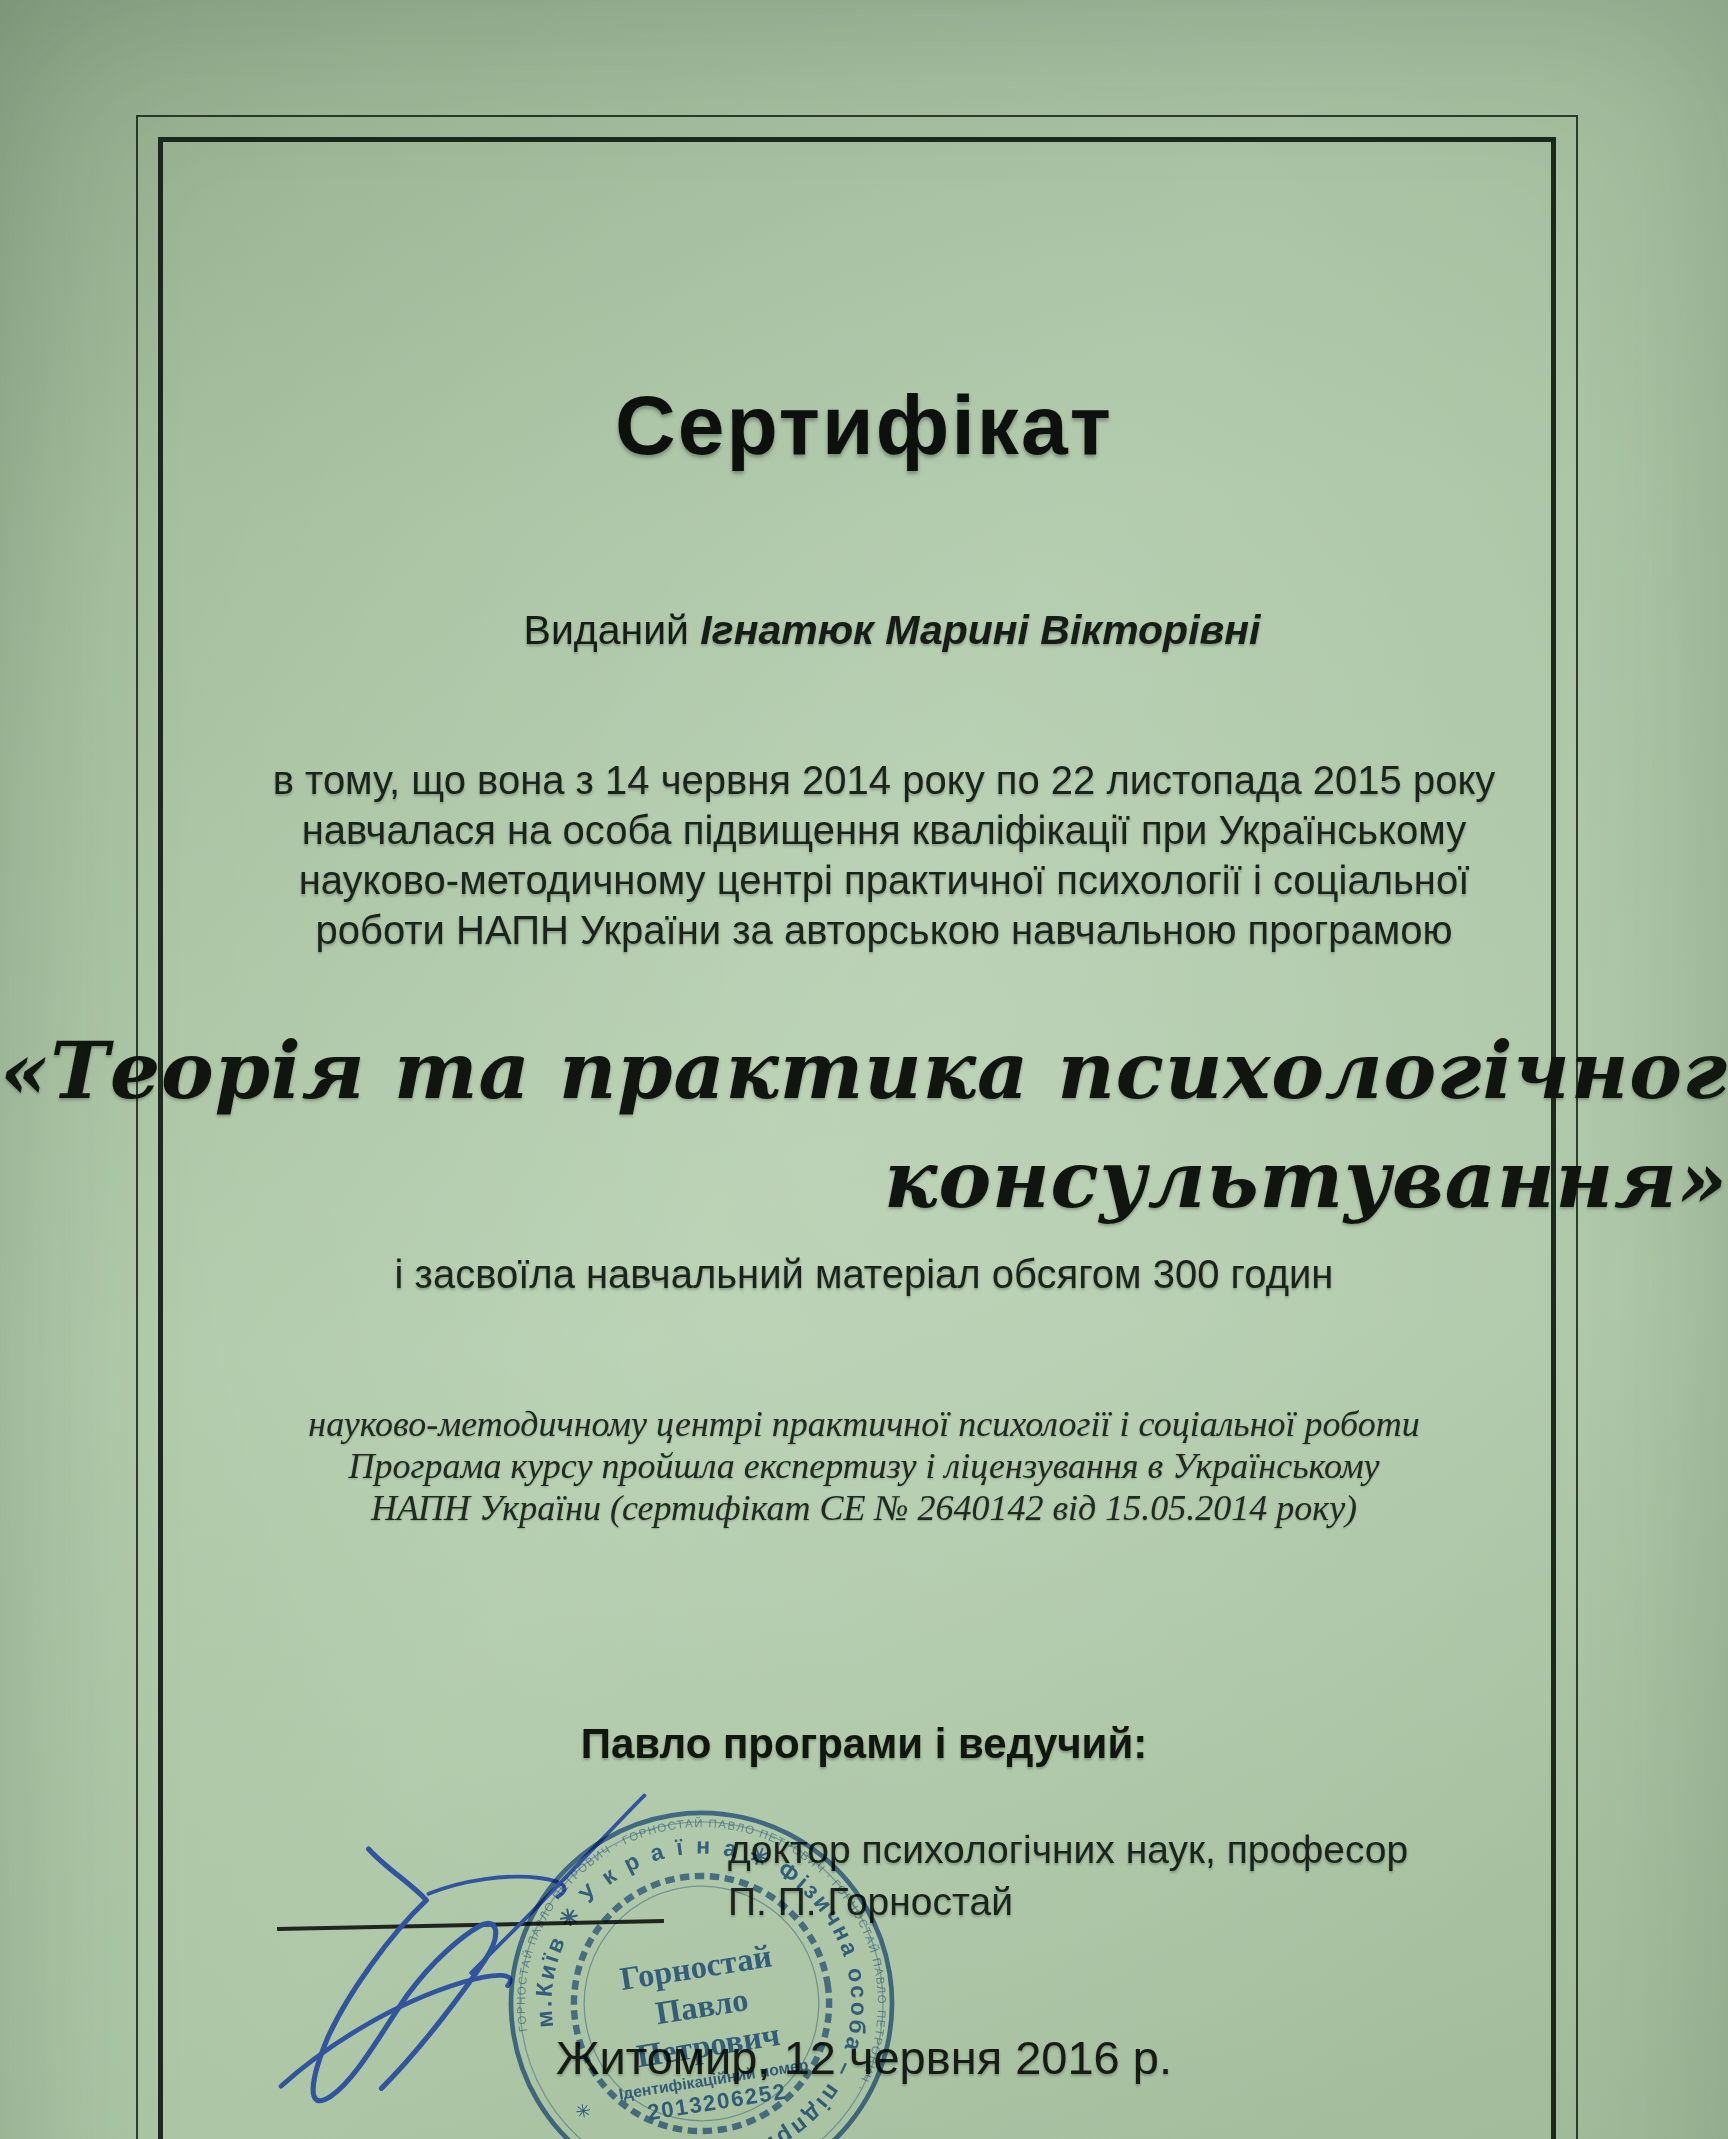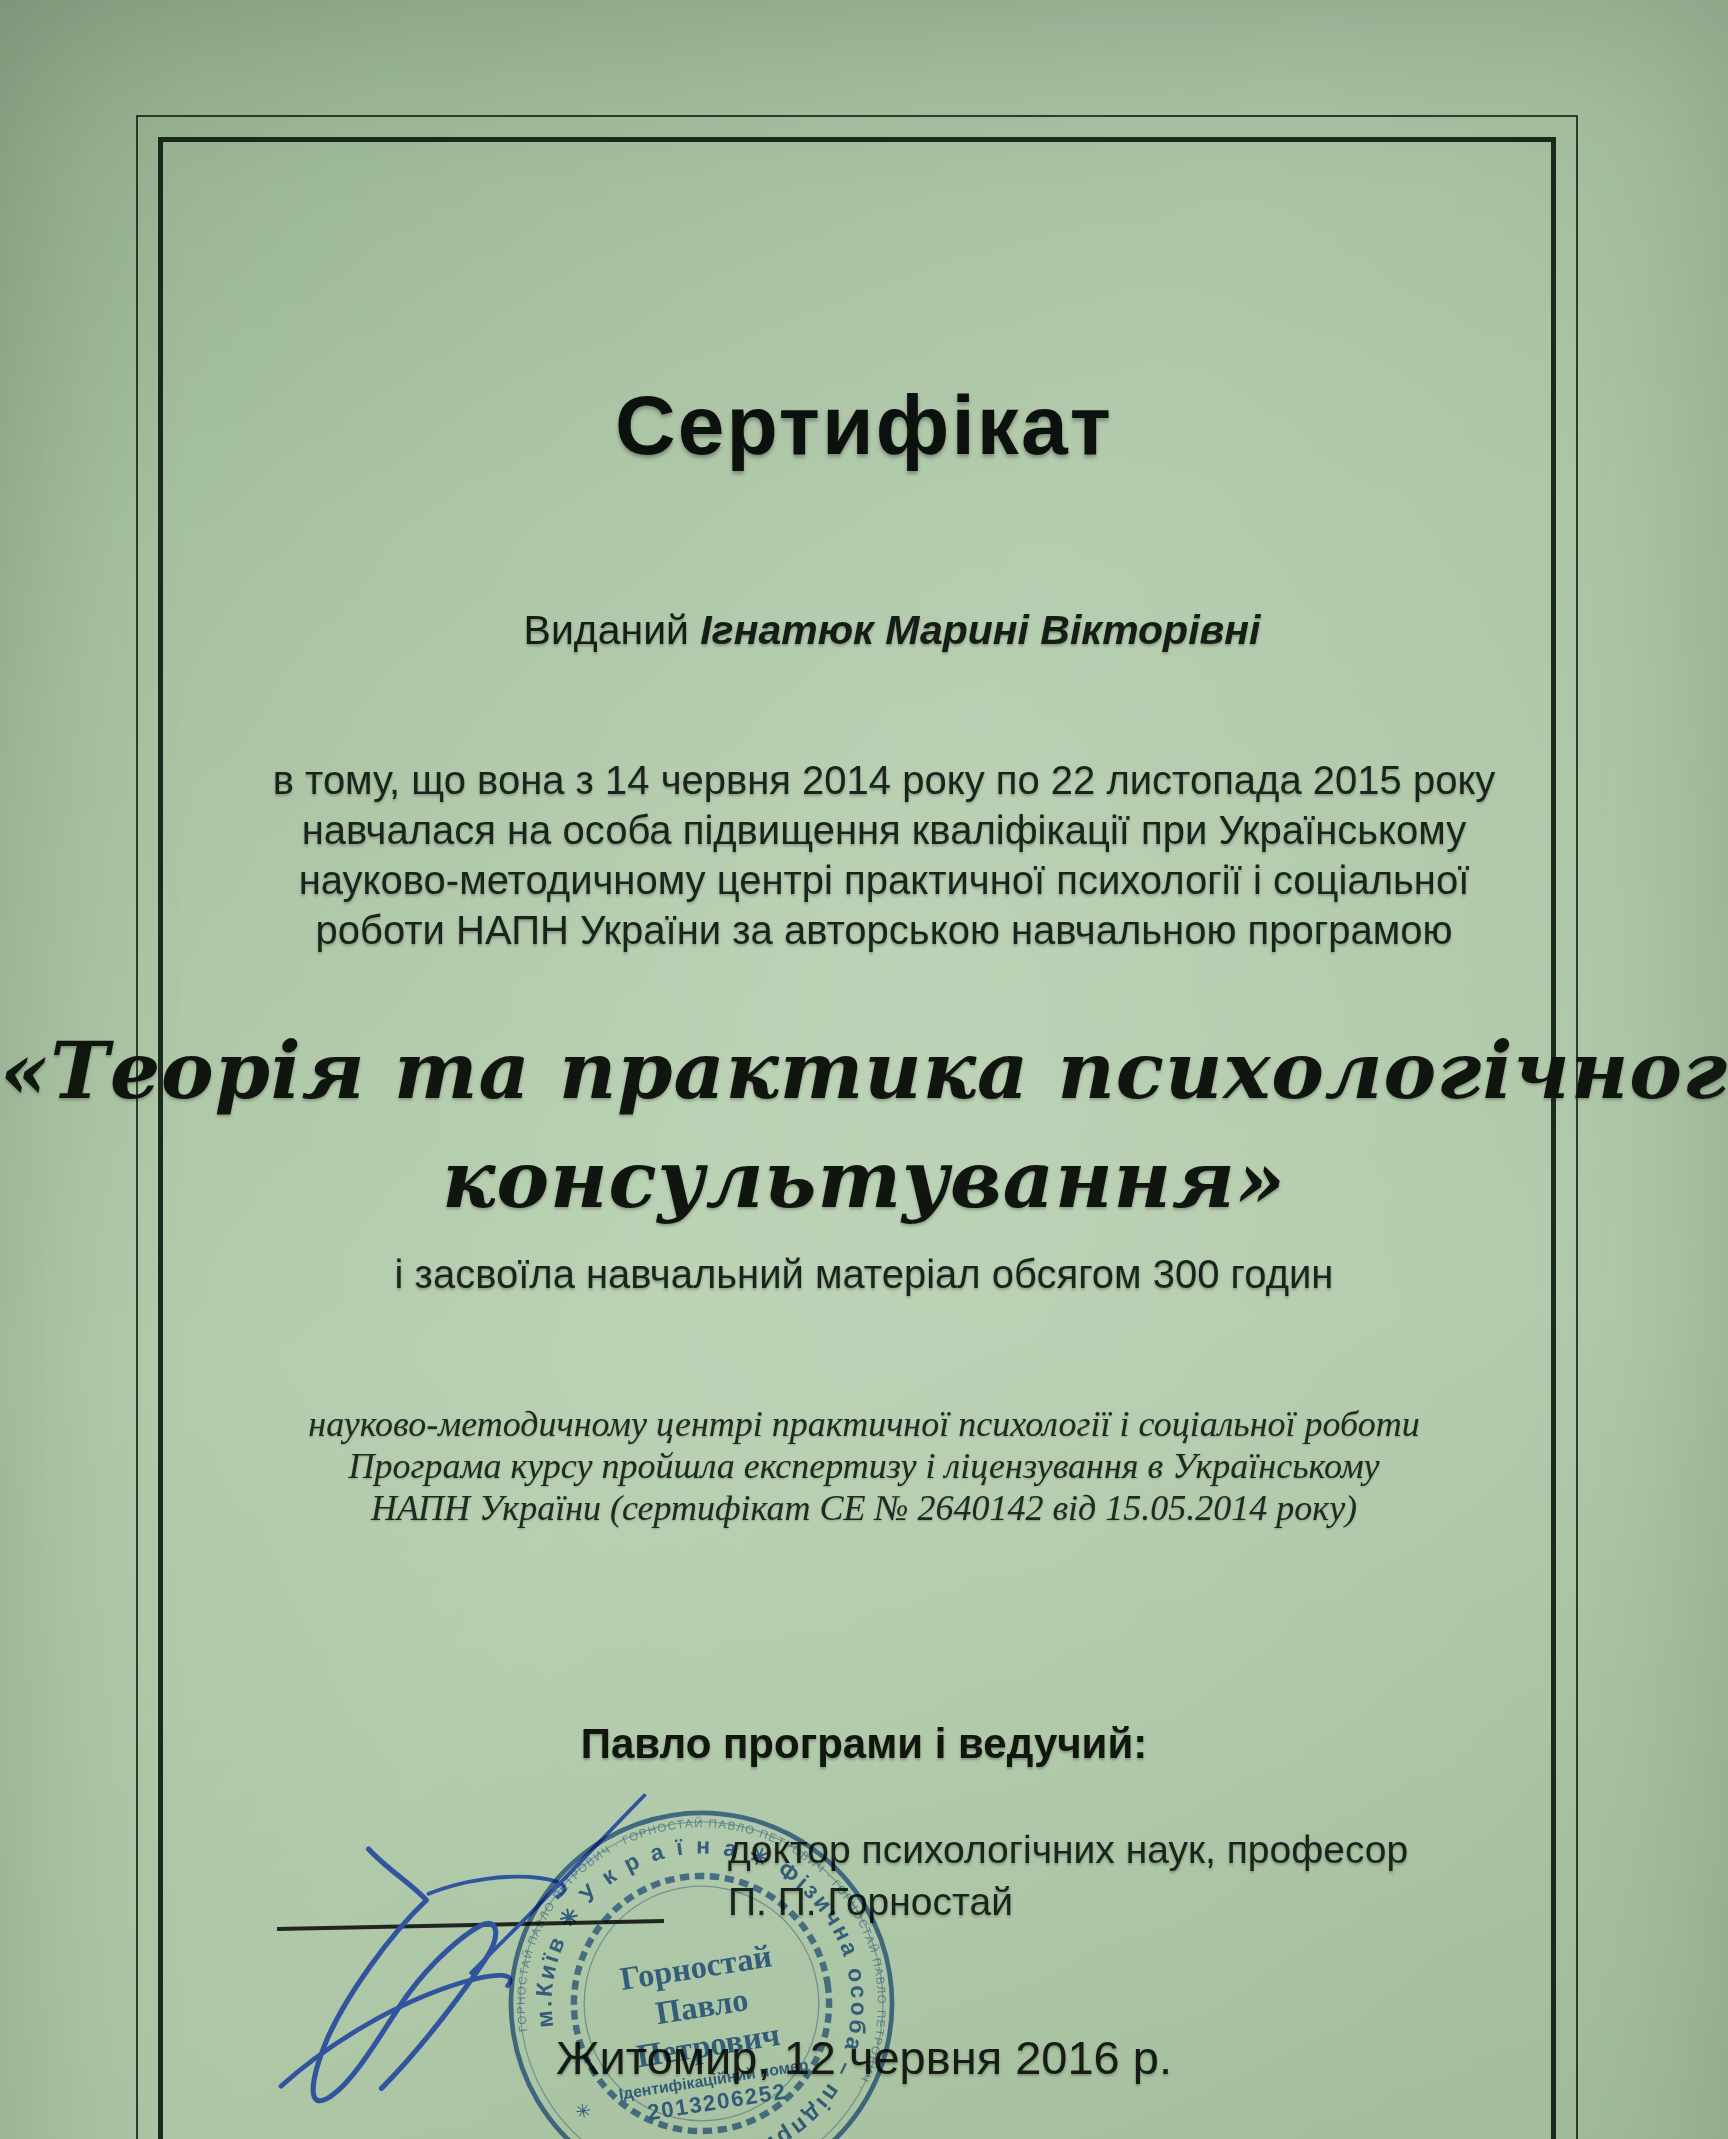--- a/index.html
+++ b/index.html
@@ -38,21 +38,21 @@
     position:relative;width:100%;text-align:center;
     font-size:40px;line-height:50px;color:#1b241c;
     text-shadow:0 1.7px 2.6px rgba(25,40,28,.3);white-space:nowrap;
   }
   .prog1,.prog2{
     font-family:"DejaVu Serif",serif;font-style:italic;font-weight:600;
     font-size:79px;color:#10160f;letter-spacing:0.9px;
     text-shadow:0 2.1px 3px rgba(25,40,28,.3);
   }
   .prog1{top:1024px;}
-  .prog2{top:1133px;}
+  .prog2{top:1133px;text-align:right;}
   .hours{top:1252px;font-size:40px;color:#1b241c;text-shadow:0 1.7px 2.6px rgba(25,40,28,.3);}
   .license{top:1403px;}
   .license .ln{
     position:relative;width:100%;text-align:center;
     font-family:"Liberation Serif",serif;font-style:italic;
     font-size:36px;line-height:42px;color:#202a21;
     text-shadow:0 1.3px 2.1px rgba(25,40,28,.28);white-space:nowrap;
   }
   .author-heading{top:1720px;font-size:42px;font-weight:700;color:#11160f;text-shadow:0 1.7px 2.6px rgba(25,40,28,.32);}
   .degree-block{

